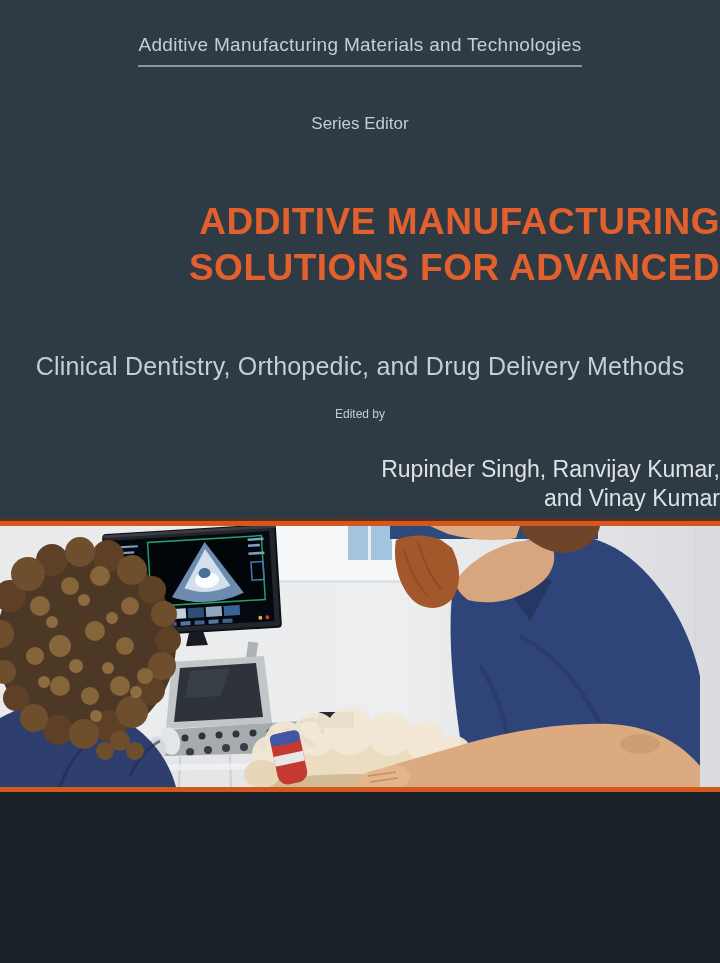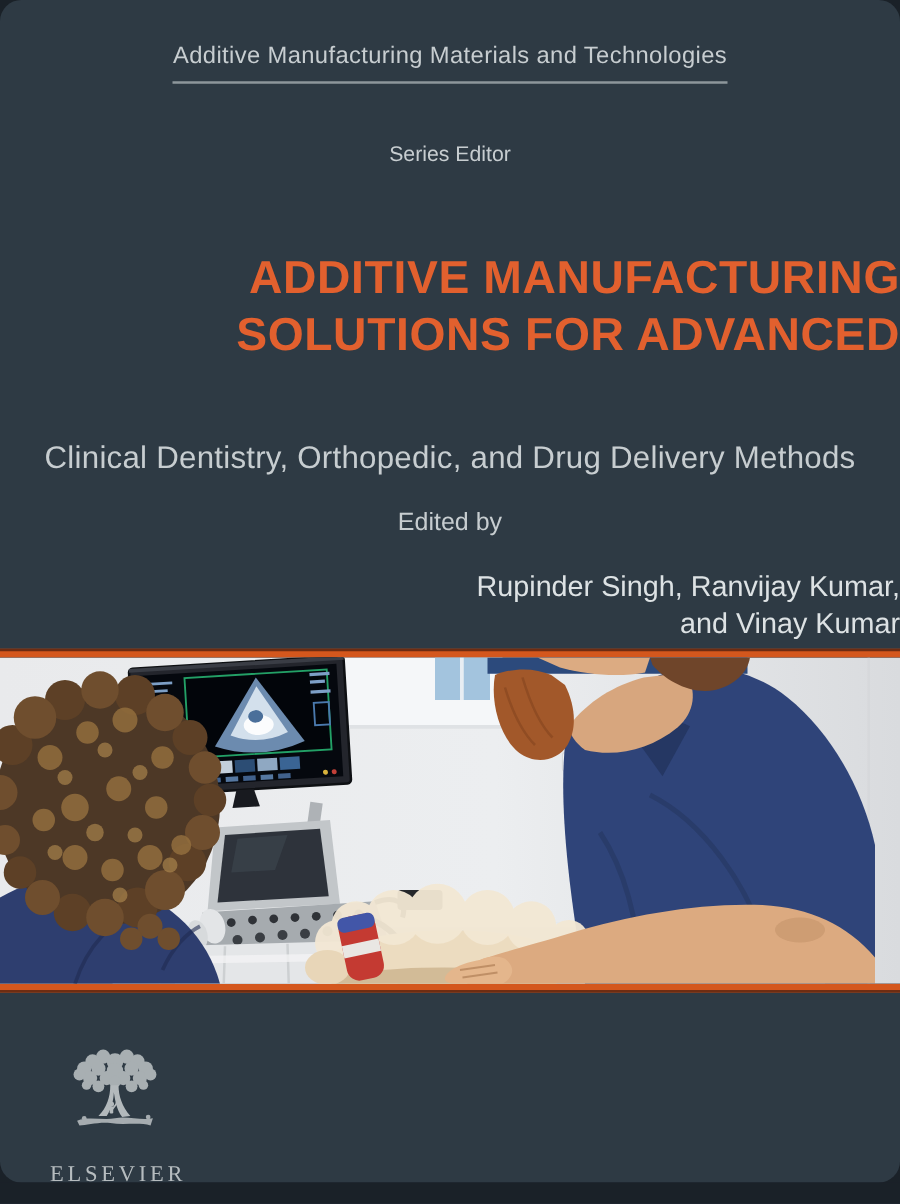--- a/index.html
+++ b/index.html
@@ -1,31 +1,30 @@
 <!DOCTYPE html>
 <html style="--background: #2e3a44; --accent-orange: #e2602e; --stripe-orange: #d4571d; --stripe-edge: #6e2c12; --text-light: #c7cdd0; --text-bright: #dde2e4; --underline: #8d969b; --logo-gray: #b6bcbf;"><head>
 <meta charset="utf-8">
 <style>
   html,body { margin:0; padding:0; background:#1a2128; }
   .cover {
-    position:relative; width:720px; height:946px; overflow:hidden;
+    position:relative; width:720px; height:792px; overflow:hidden;
     background:var(--background, #2e3a44);
     font-family:"Liberation Sans", sans-serif;
-    border-radius:17px;
   }
   .abs-center { position:absolute; left:0; width:100%; text-align:center; }
   .series-title { top:34px; font-size:19px; color:var(--text-light,#c7cdd0); letter-spacing:.3px; }
   .series-underline { position:absolute; top:65px; left:138px; width:444px; height:2px;
     background:var(--underline,#8d969b); }
   .series-editor-label { top:114px; font-size:17px; color:var(--text-light,#c7cdd0); }
   .series-editor-name { top:137px; font-size:24px; color:var(--text-bright,#dde2e4); }
   .book-title { top:199px; font-size:37px; font-weight:bold; line-height:46px;
     color:var(--accent-orange,#e2602e); letter-spacing:.5px; }
   .book-subtitle { top:352px; font-size:25px; color:var(--text-light,#c7cdd0); letter-spacing:.2px; }
-  .edited-by-label { top:407px; font-size:20px; color:var(--text-light,#c7cdd0); }
+  .edited-by-label { top:407px; font-size:12px; color:var(--text-light,#c7cdd0); }
   .editors-names { top:455px; font-size:23px; line-height:29px; color:var(--text-bright,#dde2e4);text-align:right; }
   .photo-band { position:absolute; top:519px; left:0; width:720px; }
   .stripe { height:5px; background:var(--stripe-orange,#d4571d); }
   .stripe-top { border-top:2px solid var(--stripe-edge,#6e2c12); }
   .stripe-bottom { border-bottom:2px solid var(--stripe-edge,#6e2c12); }
   .photo-band svg { display:block; }
   .publisher { position:absolute; left:40px; top:834px; width:104px; text-align:center; }
   .publisher-name { font-family:"Liberation Serif", serif; font-size:18px; letter-spacing:3px;
     color:var(--logo-gray,#b6bcbf); margin-top:18px; }
 </style>

